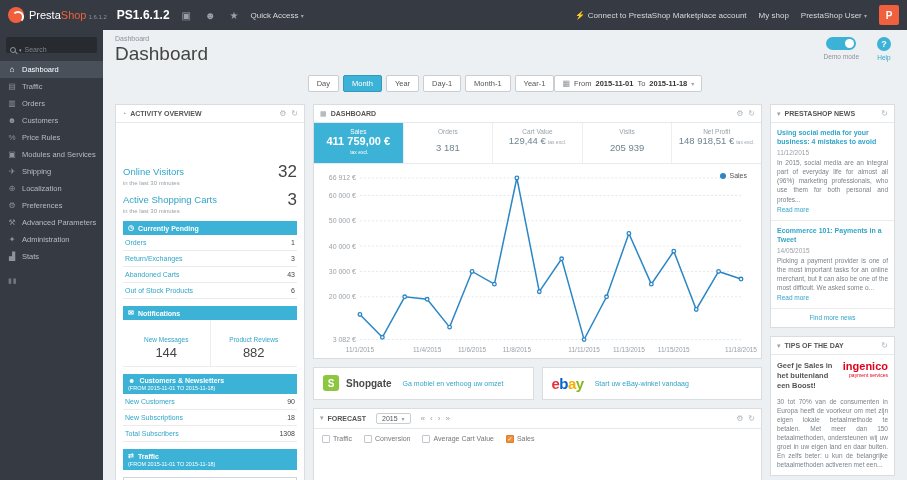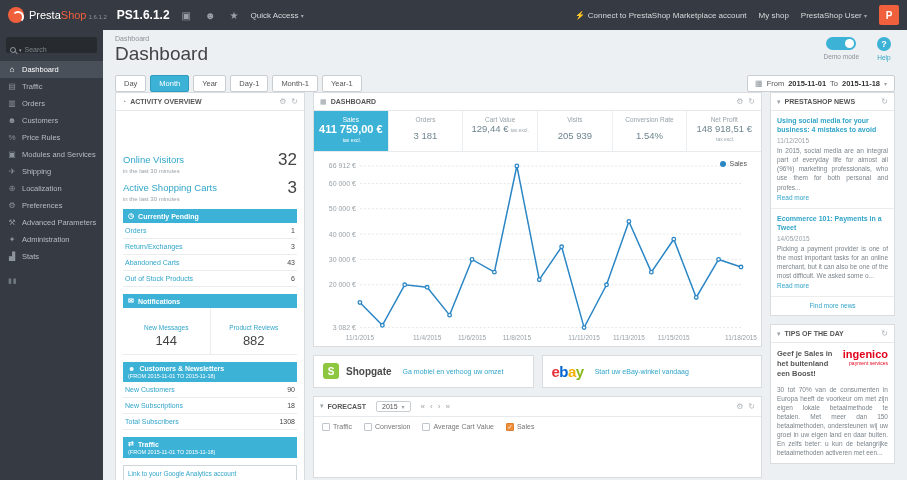--- a/index.html
+++ b/index.html
@@ -46,21 +46,21 @@
   .breadcrumb{font-size:7px;color:#8a9298;cursor:pointer;}
   .page-title{font-size:19px;font-weight:normal;color:var(--dark-text);margin-top:1px;}
   .hdr-controls{position:absolute;top:7px;right:16px;display:flex;gap:18px;}
   .ctrl{text-align:center;cursor:pointer;}
   .toggle{width:30px;height:13px;border-radius:8px;background:var(--accent);position:relative;margin:0 auto;}
   .toggle::after{content:"";position:absolute;width:9px;height:9px;border-radius:50%;background:#fff;top:2px;right:2px;}
   .ctrl-label{font-size:6.5px;color:#8a9298;margin-top:3px;}
   .help-btn{width:14px;height:14px;border-radius:50%;background:var(--accent);color:#fff;font-weight:bold;font-size:9px;display:flex;align-items:center;justify-content:center;margin:0 auto;}
   .help-lab{color:var(--link);}
   
-  .toolbar{display:flex;justify-content:space-between;align-items:center;padding:0 12px;margin:4px 0 0;}
+  .toolbar{display:flex;justify-content:center;align-items:center;padding:0 12px;margin:4px 0 12px;}
   .btn-group{display:flex;gap:4px;}
   .fbtn{background:#fff;border:1px solid #c9ced3;border-radius:2px;font-size:7.5px;color:#555;padding:3px 8px;cursor:pointer;font-family:inherit;}
   .fbtn.active{background:var(--accent);border-color:#2f9cbf;color:#fff;}
   .date-btn{background:#fff;border:1px solid #c9ced3;border-radius:2px;font-size:7.5px;color:#555;padding:3px 7px;display:flex;gap:4px;align-items:center;cursor:pointer;}
   .date-btn b{color:#333;}
   .cal-ic{color:#8a9298;font-size:8px;}
   
   .columns{display:flex;gap:8px;padding:0 12px;align-items:flex-start;}
   .col-left{width:190px;flex-shrink:0;}
   .col-mid{flex:1;min-width:0;}
@@ -368,24 +368,20 @@
               <div class="k-label">Orders</div>
               <div class="k-value">3 181</div>
             </div>
             <div class="kpi">
               <div class="k-label">Cart Value</div>
               <div><span class="k-value">129,44 €</span><span class="k-sub">tax excl.</span></div>
             </div>
             <div class="kpi">
               <div class="k-label">Visits</div>
               <div class="k-value">205 939</div>
-            </div>
-            <div class="kpi">
-              <div class="k-label">Conversion Rate</div>
-              <div class="k-value">1.54%</div>
             </div>
             <div class="kpi">
               <div class="k-label">Net Profit</div>
               <div><span class="k-value">148 918,51 €</span><span class="k-sub">tax excl.</span></div>
             </div>
           </div>
           <div class="chart-wrap">
             <div class="legend">
               <span class="dot" style="background: rgb(43, 134, 197);"></span>
               <span>Sales</span>

